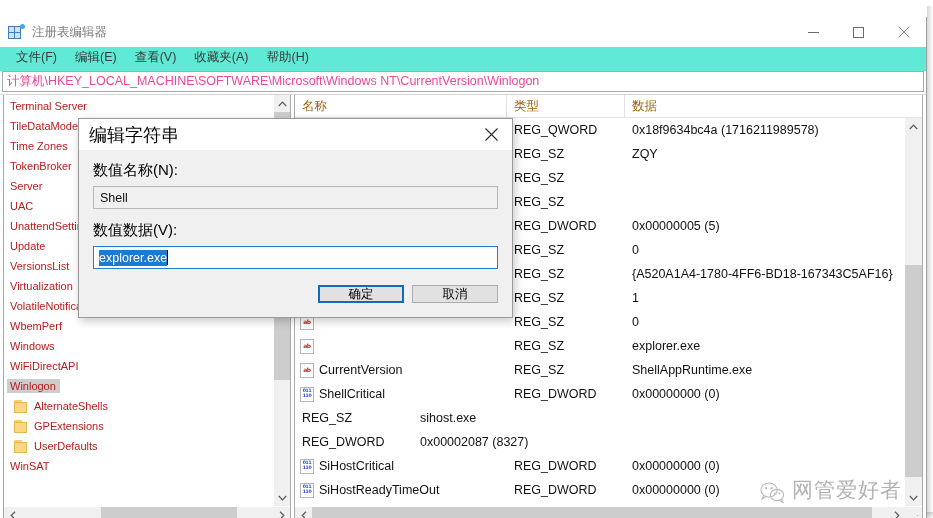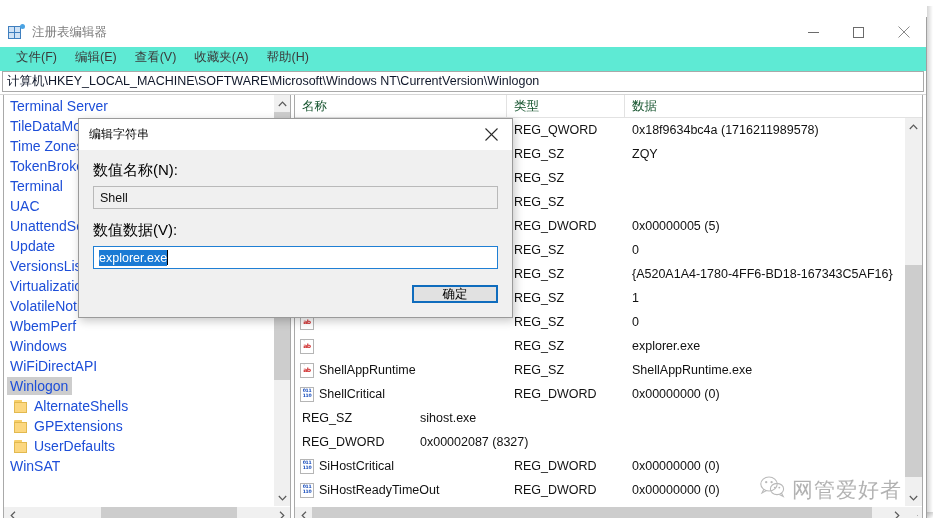--- a/index.html
+++ b/index.html
@@ -115,21 +115,21 @@
     flex: 0 0 auto;
   }
   #addressbar {
     height: 21px;
     border: 1px solid #a9a9a9;
     background: #ffffff;
     display: flex;
     align-items: center;
     padding: 0 4px;
     font-size: 12.5px;
-    color: #0f172a;
+    color: #ec4899;
     white-space: nowrap;
     overflow: hidden;
   }
 
   
   #main {
     flex: 1 1 auto;
     display: flex;
     position: relative;
     border-top: 1px solid #d6d6d6;
@@ -157,22 +157,22 @@
   #tree-list {
     flex: 1 1 auto;
     overflow: hidden;
     padding-top: 1px;
   }
   .tree-row {
     height: 20px;
     display: flex;
     align-items: center;
     padding-left: 6px;
-    font-size: 14px;
-    color: #1d4ed8;
+    font-size: 11px;
+    color: #b91c1c;
     white-space: nowrap;
     cursor: default;
   }
   .tree-row.child { padding-left: 10px; }
   .tree-row.selected > .tree-label {
     background: #cdcdcd;
     padding: 1px 4px 1px 3px;
     margin-left: -3px;
   }
   .folder-icon {
@@ -254,21 +254,21 @@
   #list-header {
     height: 23px;
     flex: 0 0 auto;
     display: flex;
     background: #ffffff;
     border-bottom: 1px solid #e2e2e2;
     position: relative;
   }
   .col-head {
     font-size: 12.5px;
-    color: #14532d;
+    color: #a16207;
     display: flex;
     align-items: center;
     padding-left: 7px;
     border-right: 1px solid #e2e2e2;
     white-space: nowrap;
     cursor: default;
   }
   .col-name { width: 212px; flex: 0 0 auto; }
   .col-type { width: 118px; flex: 0 0 auto; }
   .col-data { flex: 1 1 auto; border-right: none; }
@@ -366,21 +366,21 @@
       radial-gradient(circle 0.9px at 1.5px 5.5px, #b0b0b0 99%, transparent),
       radial-gradient(circle 0.9px at 5.5px 5.5px, #b0b0b0 99%, transparent),
       radial-gradient(circle 0.9px at 5.5px 1.5px, #b0b0b0 99%, transparent);
   }
 
   
   #watermark {
     position: absolute;
     right: 24px; bottom: 24px;
     display: flex;
-    align-items: flex-start;
+    align-items: flex-end;
     opacity: 0.42;
     pointer-events: none;
     z-index: 5;
   }
   #wm-logo {
     width: 26px; height: 22px;
     position: relative;
     margin-right: 6px;
   }
   #wm-text {
@@ -406,21 +406,21 @@
   #dlg-title {
     height: 31px;
     flex: 0 0 auto;
     background: #ffffff;
     display: flex;
     align-items: center;
     position: relative;
   }
   #dlg-title-text {
     margin-left: 10px;
-    font-size: 12px;
+    font-size: 18px;
     color: #000;
   }
   #dlg-close {
     position: absolute;
     right: 0; top: 0;
     width: 42px; height: 31px;
     display: flex; align-items: center; justify-content: center;
     cursor: default;
   }
   #dlg-body {
@@ -551,21 +551,21 @@
             <div class="tree-row">
               <span class="tree-label">TileDataModel</span>
             </div>
             <div class="tree-row">
               <span class="tree-label">Time Zones</span>
             </div>
             <div class="tree-row">
               <span class="tree-label">TokenBroker</span>
             </div>
             <div class="tree-row">
-              <span class="tree-label">Terminal</span>
+              <span class="tree-label">Server</span>
             </div>
             <div class="tree-row">
               <span class="tree-label">UAC</span>
             </div>
             <div class="tree-row">
               <span class="tree-label">UnattendSettings</span>
             </div>
             <div class="tree-row">
               <span class="tree-label">Update</span>
             </div>
@@ -765,21 +765,21 @@
               </div>
               <div class="cell-type">REG_SZ</div>
               <div class="cell-data">explorer.exe</div>
             </div>
             <div class="list-row">
               <div class="cell-name">
                 <span class="val-icon sz">
                   <span class="corner"></span>
                   <span>ab</span>
                 </span>
-                <span>ShellAppRuntime</span>
+                <span>CurrentVersion</span>
               </div>
               <div class="cell-type">REG_SZ</div>
               <div class="cell-data">ShellAppRuntime.exe</div>
             </div>
             <div class="list-row">
               <div class="cell-name">
                 <span class="val-icon dw">
                   <span class="corner"></span>
                   <span>011<br>110</span>
                 </span>
@@ -886,16 +886,17 @@
       <div class="dlg-label">数值名称(N):</div>
       <div id="name-input">Shell</div>
       <div class="dlg-label">数值数据(V):</div>
       <div id="data-input">
         <span id="data-sel">explorer.exe</span>
           <span id="caret"></span>
       </div>
     </div>
     <div id="dlg-buttons">
       <div class="dlg-btn primary">确定</div>
+      <div class="dlg-btn">取消</div>
     </div>
   </div>
 
 </div>
 
 </body></html>

